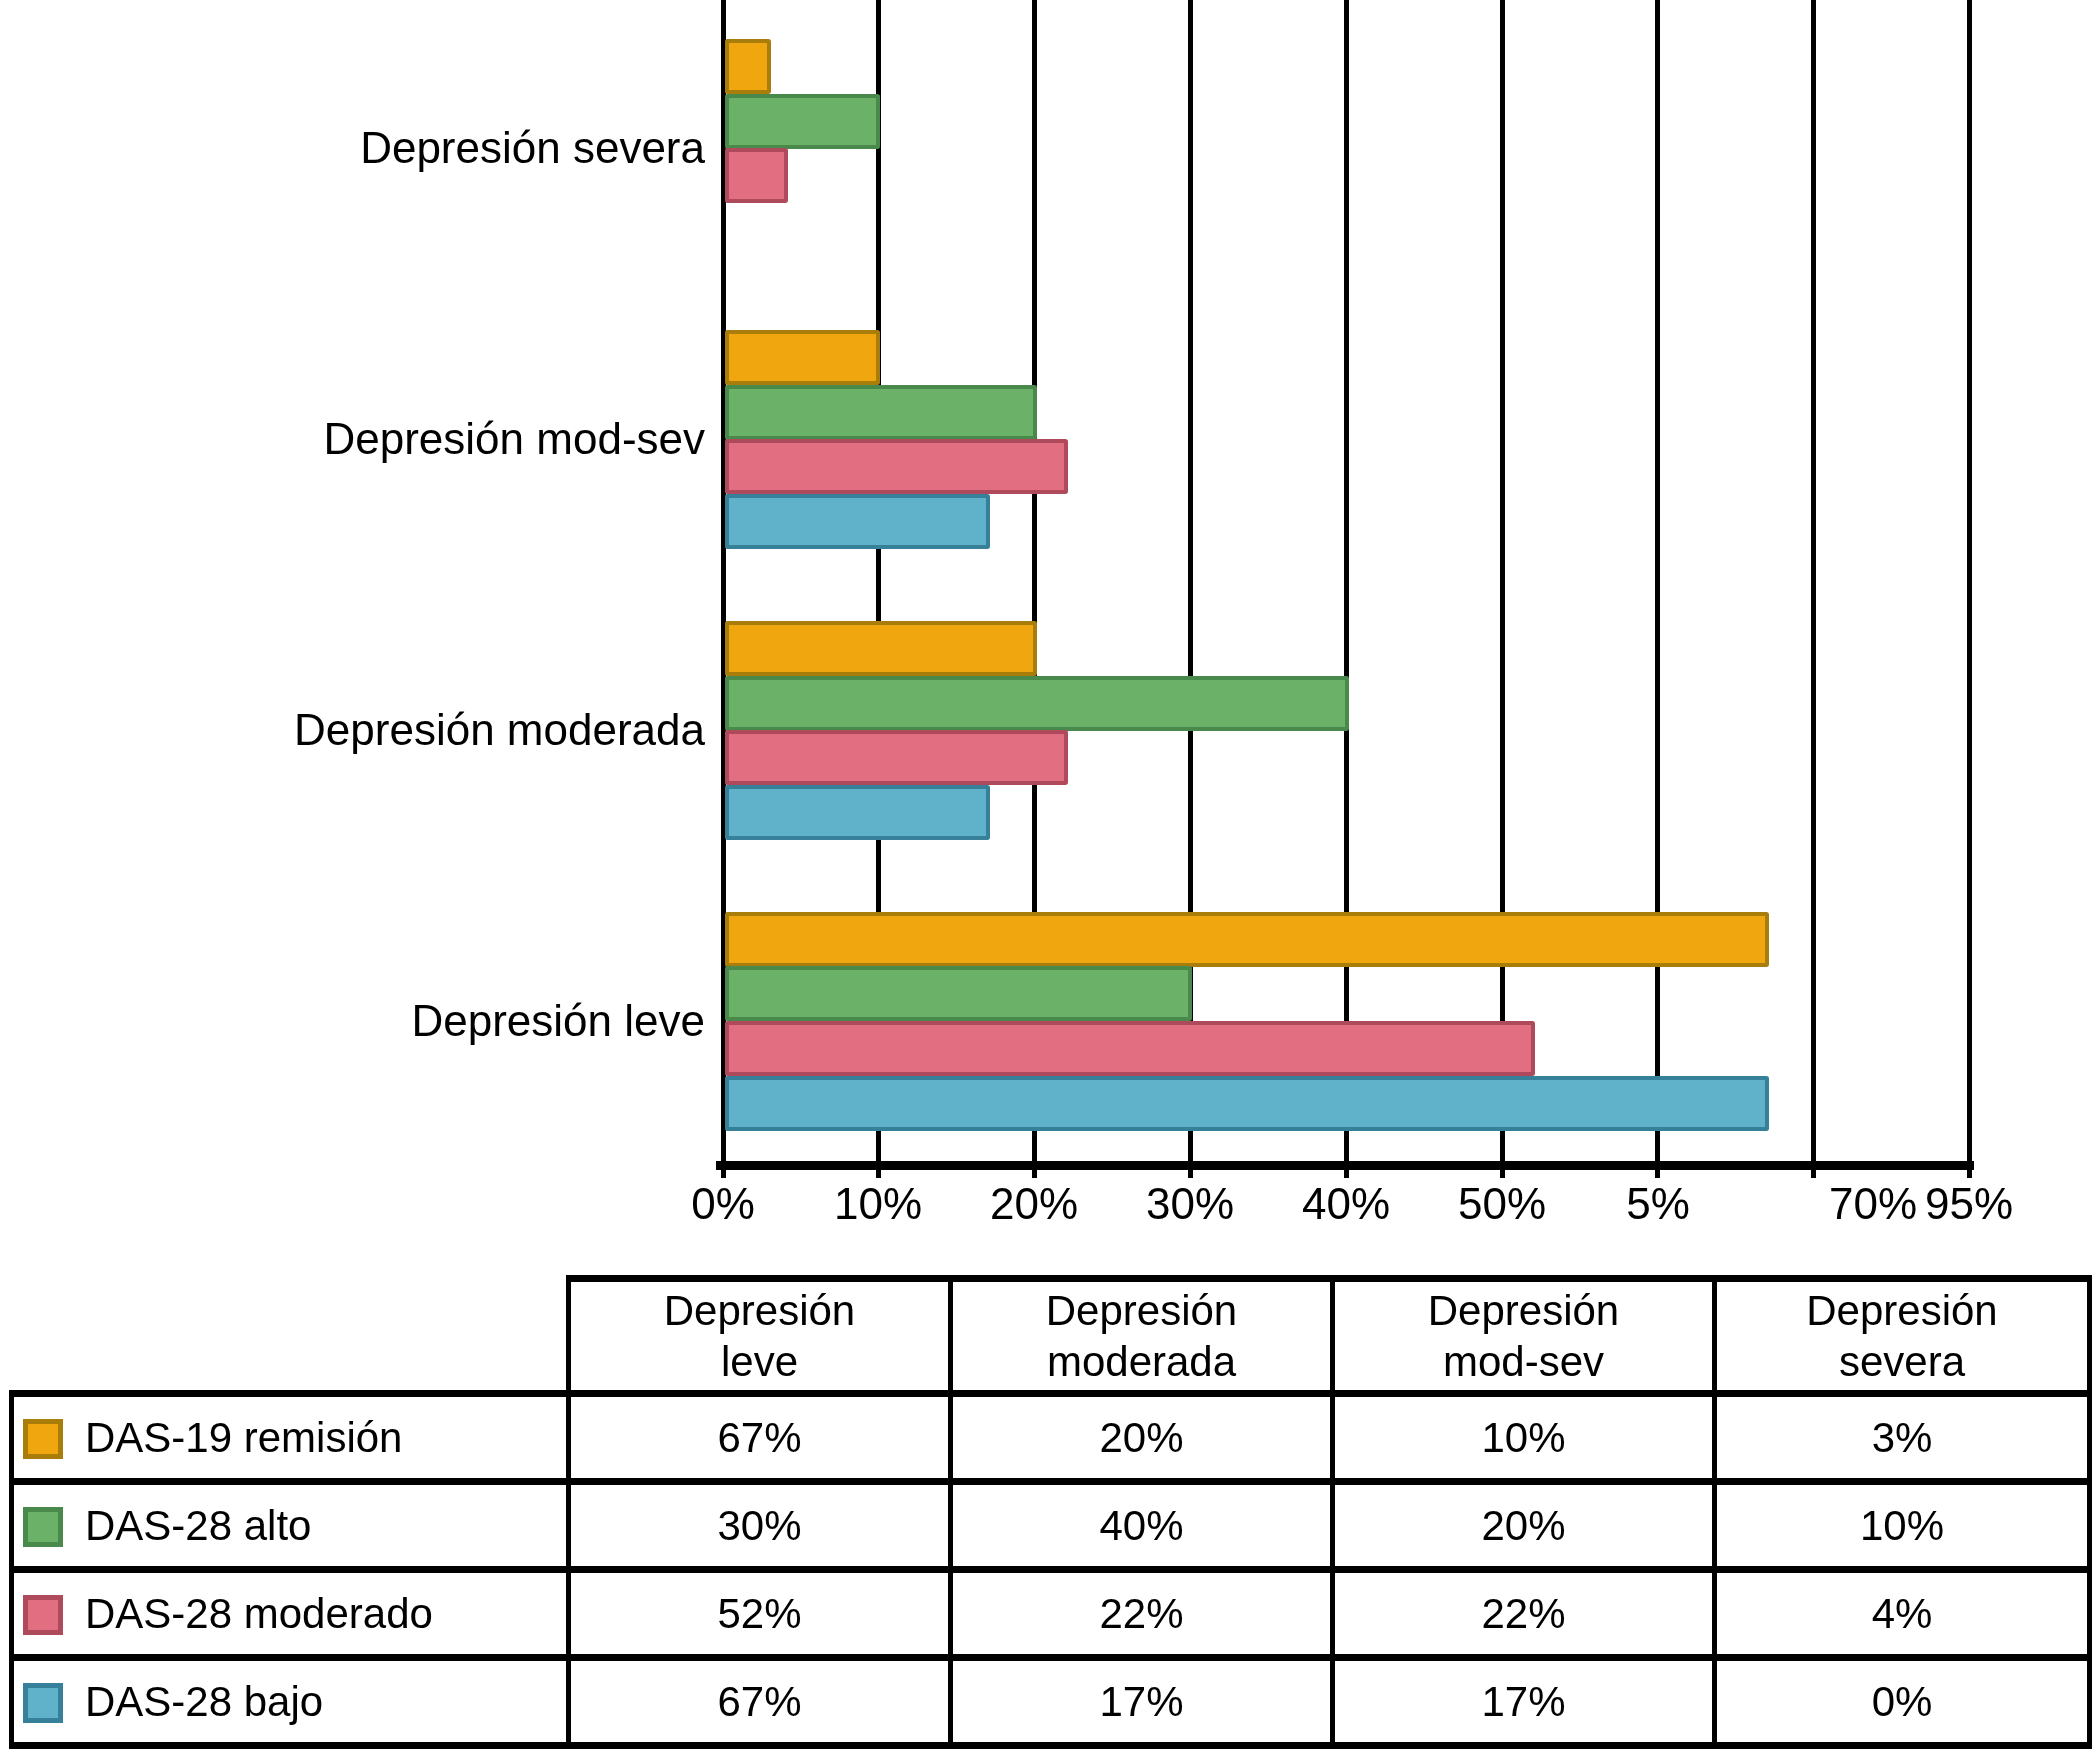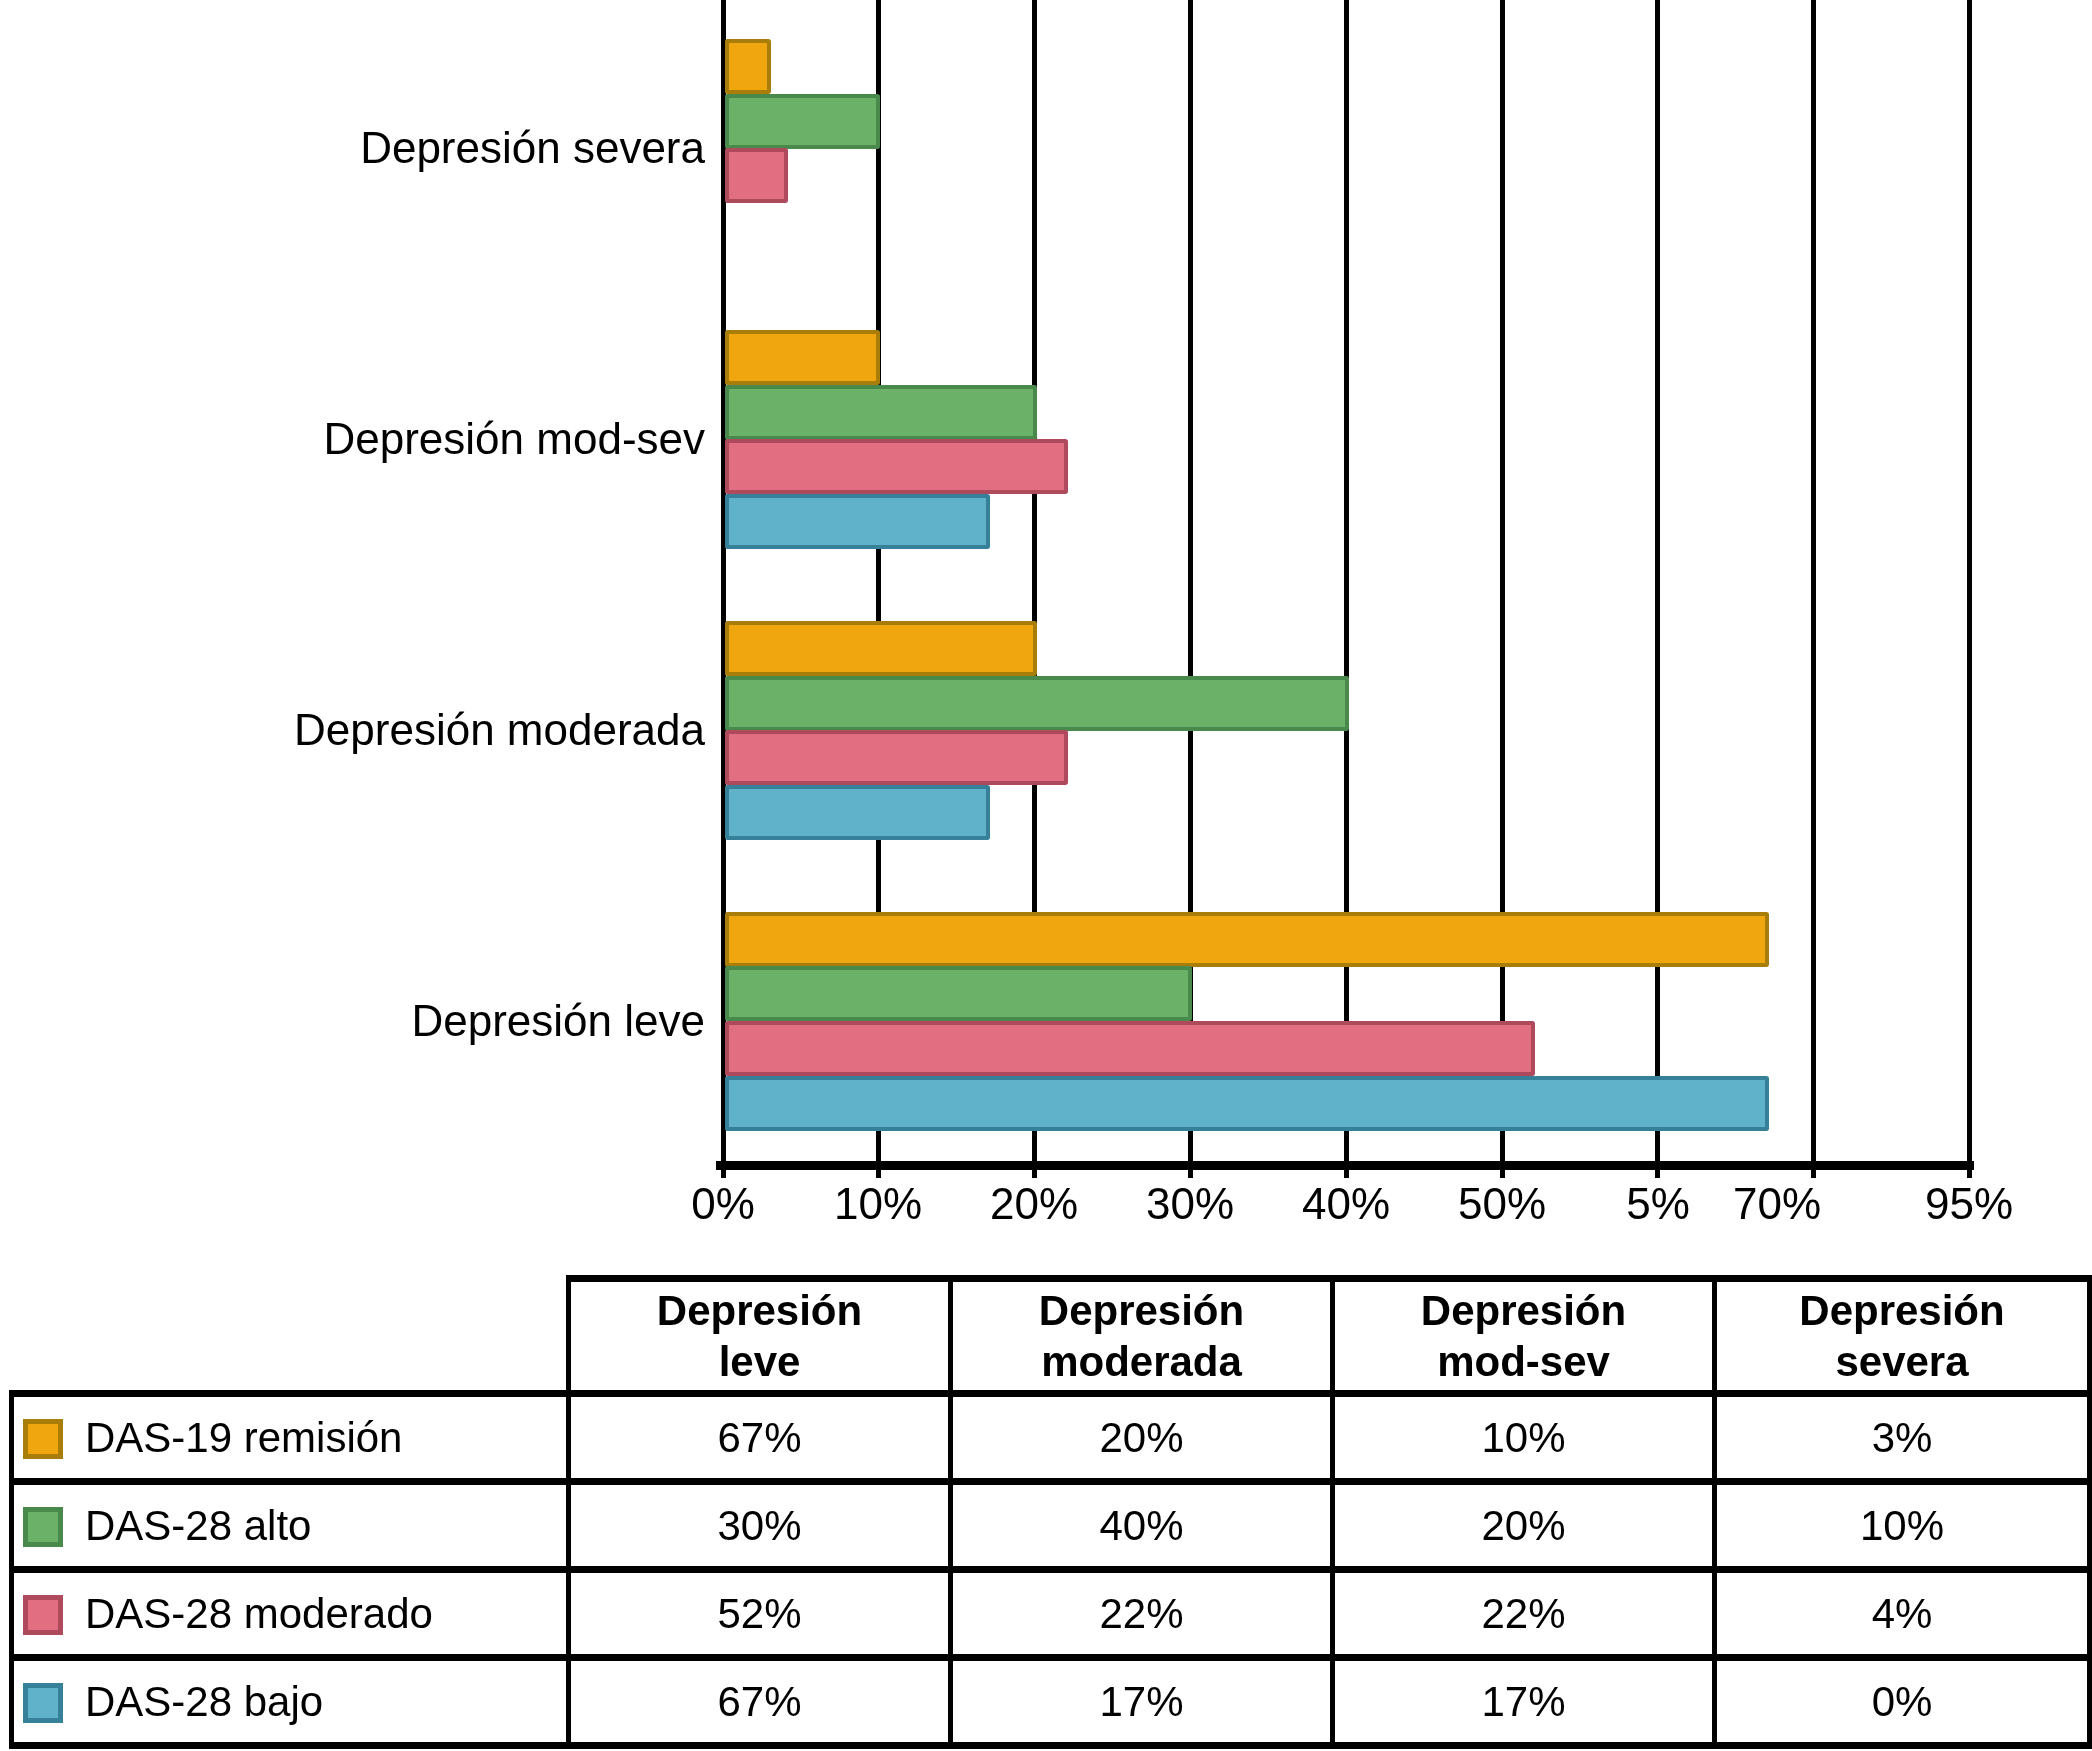--- a/index.html
+++ b/index.html
@@ -74,21 +74,21 @@
     border: solid #000000;
     border-width: 7.3px 5.5px;
     background: #ffffff;
     vertical-align: middle;
     padding: 0;
   }
   .dtable thead tr { height: 115px; }
   .dtable tbody tr { height: 88px; }
   .dtable th.corner { border: none; background: transparent; }
   .dtable th.colhead {
-    font-weight: bold;
+    font-weight: normal;
     text-align: center;
     white-space: pre-line;
     line-height: 51px;
   }
   .dtable td.lbl {
     text-align: left;
     padding-left: 9px;
     white-space: nowrap;
   }
   .dtable td.val { text-align: center; }
@@ -144,21 +144,21 @@
         <div class="cat-label" style="top: 991px;">Depresión leve</div>
       </div>
     <div id="xtick-layer">
         <div class="x-tick-label" style="left: 614px;">0%</div>
         <div class="x-tick-label" style="left: 769px;">10%</div>
         <div class="x-tick-label" style="left: 925px;">20%</div>
         <div class="x-tick-label" style="left: 1081px;">30%</div>
         <div class="x-tick-label" style="left: 1237px;">40%</div>
         <div class="x-tick-label" style="left: 1393px;">50%</div>
         <div class="x-tick-label" style="left: 1549px;">5%</div>
-        <div class="x-tick-label" style="left: 1668px; text-align: center;">70%</div>
+        <div class="x-tick-label" style="left: 1764px; text-align: center;">70%</div>
         <div class="x-tick-label" style="left: 1860px;">95%</div>
       </div>
   </div>
 
   <table class="dtable">
     <colgroup>
       <col style="width:557px">
       <col style="width:382px">
       <col style="width:382px">
       <col style="width:382px">

